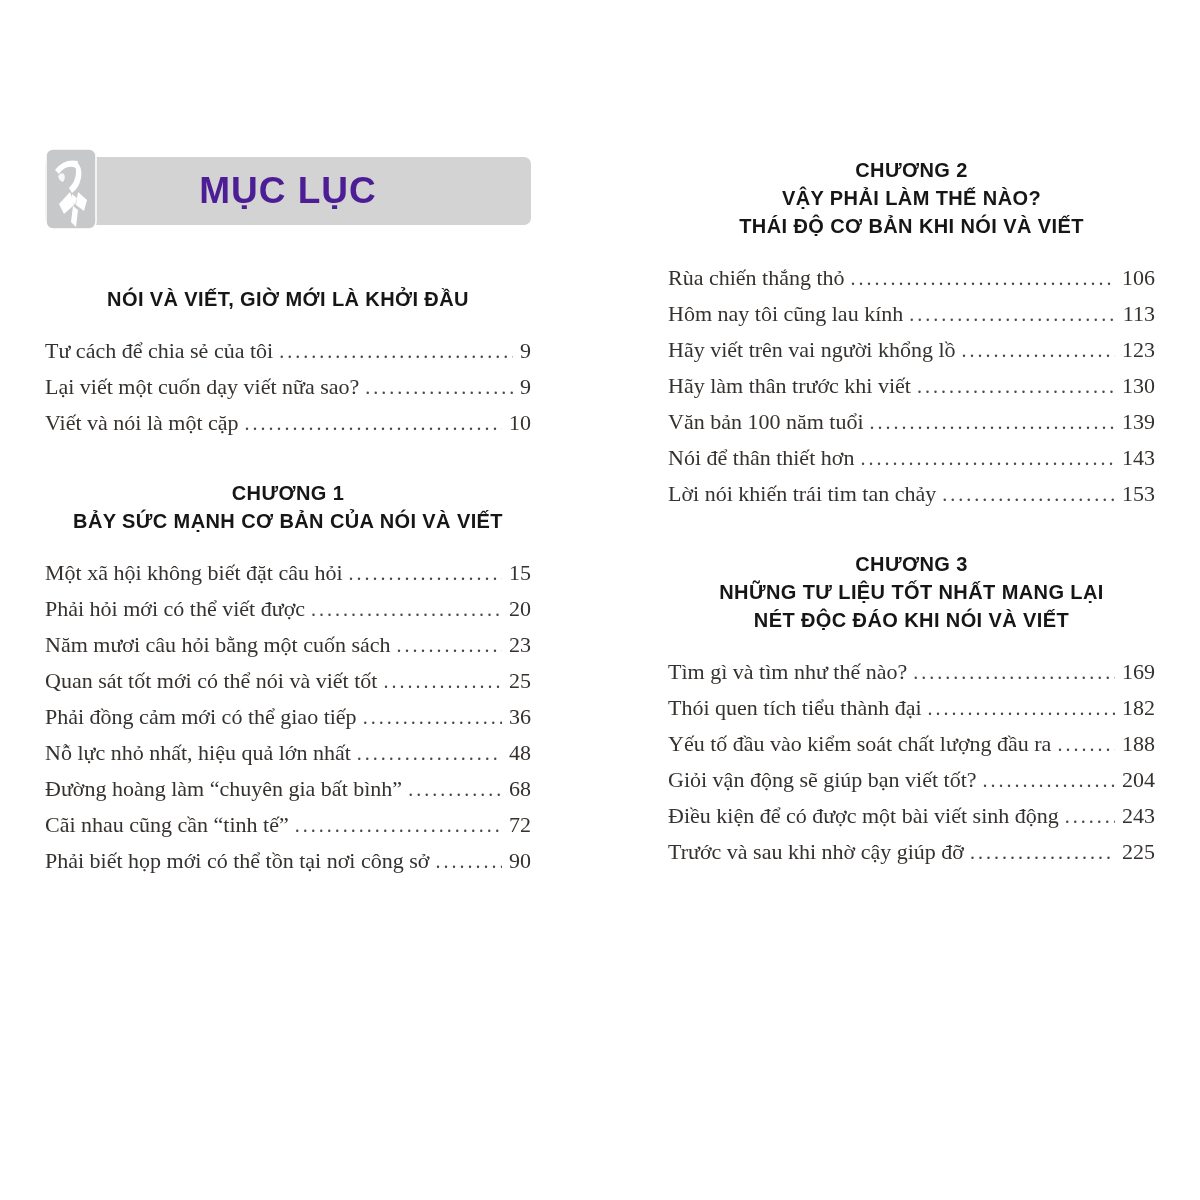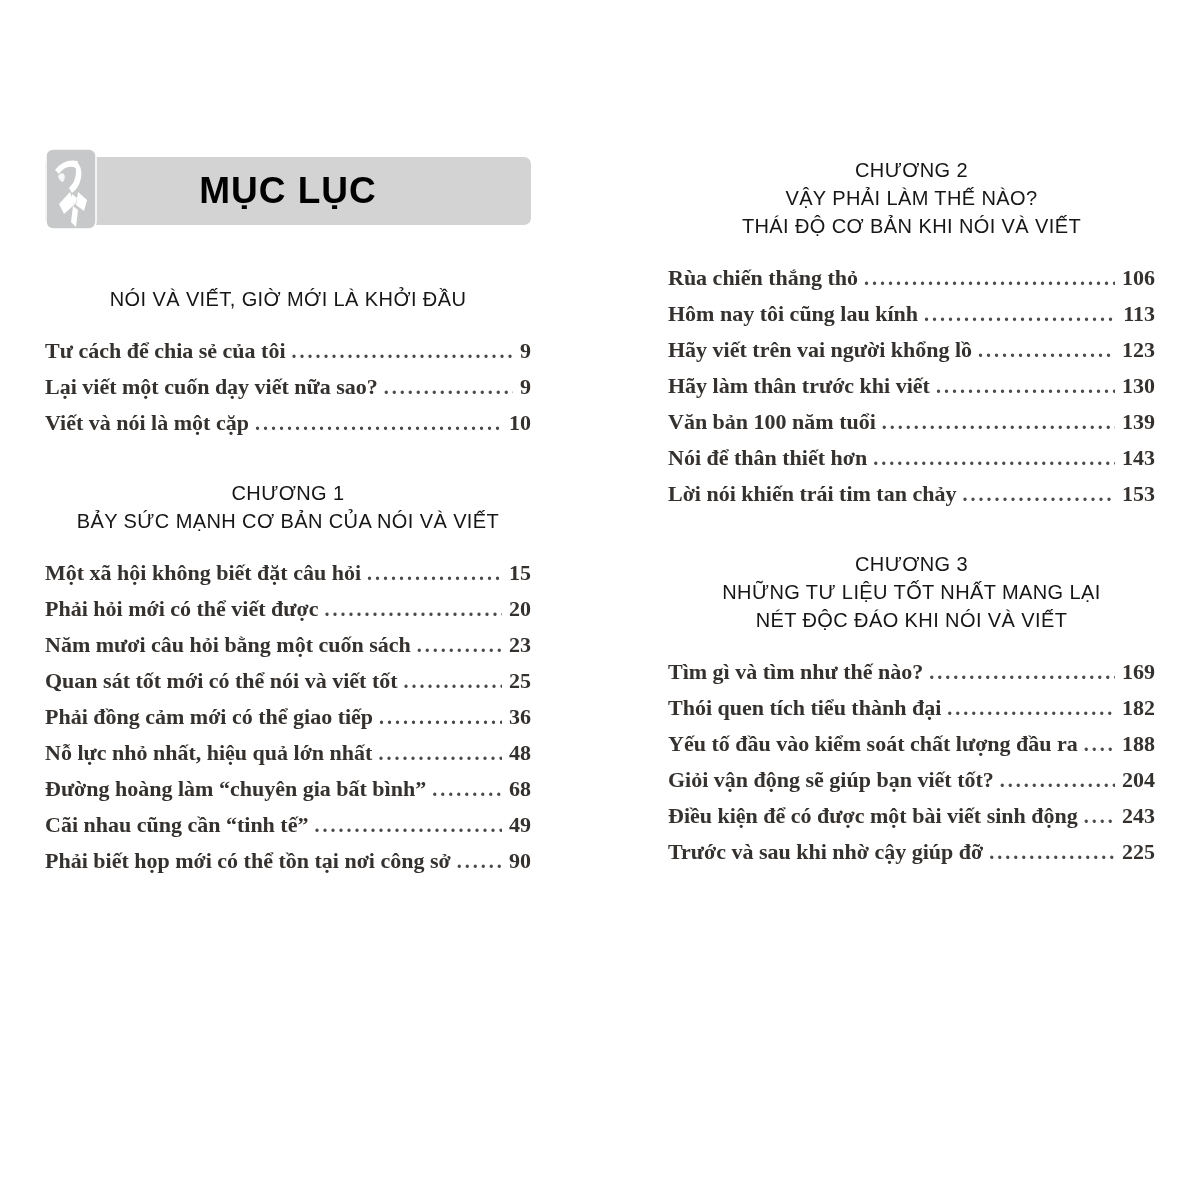--- a/index.html
+++ b/index.html
@@ -13,34 +13,34 @@
   .col-right{left:668px;top:156px;width:487px;}
 
   
   .banner{
     position:relative;height:68px;margin-bottom:60px;
     background:var(--banner-bg,#d3d3d3);border-radius:7px;
   }
   .banner .page-title{
     margin:0;line-height:68px;text-align:center;
     font-family:"Liberation Sans", sans-serif;font-weight:bold;
-    font-size:37px;letter-spacing:1px;color:#000000;
+    font-size:37px;letter-spacing:1px;color:#4c1d95;
   }
   .logo{position:absolute;left:0;top:-9px;width:52px;height:82px;z-index:2;}
 
   
   .section{margin-bottom:38px;}
   .section-heading{
-    font-family:"Liberation Sans", sans-serif;font-weight:normal;
+    font-family:"Liberation Sans", sans-serif;font-weight:bold;
     font-size:20px;line-height:28px;letter-spacing:0.4px;
     text-align:center;color:#161616;margin-bottom:20px;
   }
   .toc-row{
     display:flex;align-items:baseline;line-height:35px;
-    font-size:22px;color:#35312e;white-space:nowrap;font-weight:bold;
+    font-size:22px;color:#35312e;white-space:nowrap;
   }
   .toc-row .t{flex:0 0 auto;}
   .toc-row .leader{
     flex:1 1 auto;overflow:hidden;margin:0 3px 0 6px;
     color:#4a4a4a;font-size:20px;letter-spacing:3px;
   }
   .toc-row .leader::after{
     content:"........................................................................................................................................";
   }
   .toc-row .p{flex:0 0 auto;padding-left:4px;}
@@ -127,21 +127,21 @@
             <span class="p">48</span>
           </div>
           <div class="toc-row">
             <span class="t">Đường hoàng làm “chuyên gia bất bình”</span>
             <span class="leader"></span>
             <span class="p">68</span>
           </div>
           <div class="toc-row">
             <span class="t">Cãi nhau cũng cần “tinh tế”</span>
             <span class="leader"></span>
-            <span class="p">49</span>
+            <span class="p">72</span>
           </div>
           <div class="toc-row">
             <span class="t">Phải biết họp mới có thể tồn tại nơi công sở</span>
             <span class="leader"></span>
             <span class="p">90</span>
           </div>
         </div>
       </div>
   </div>
 

